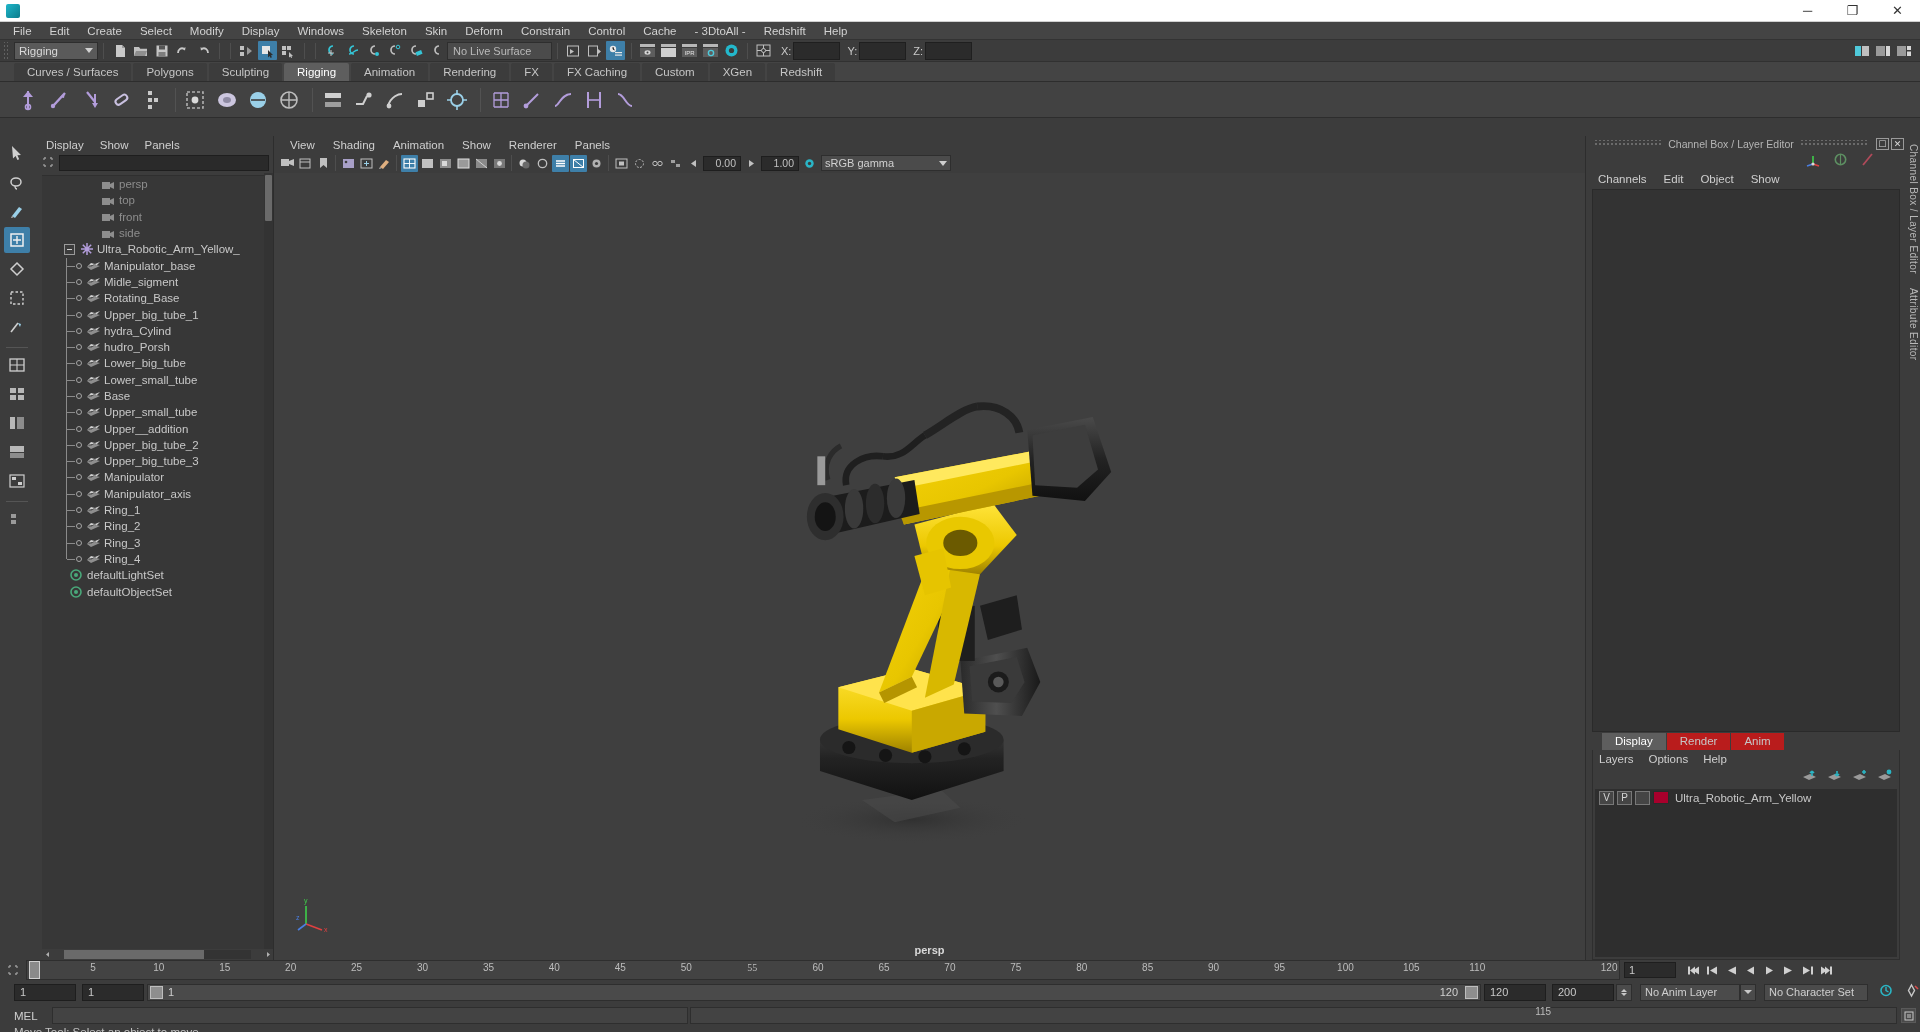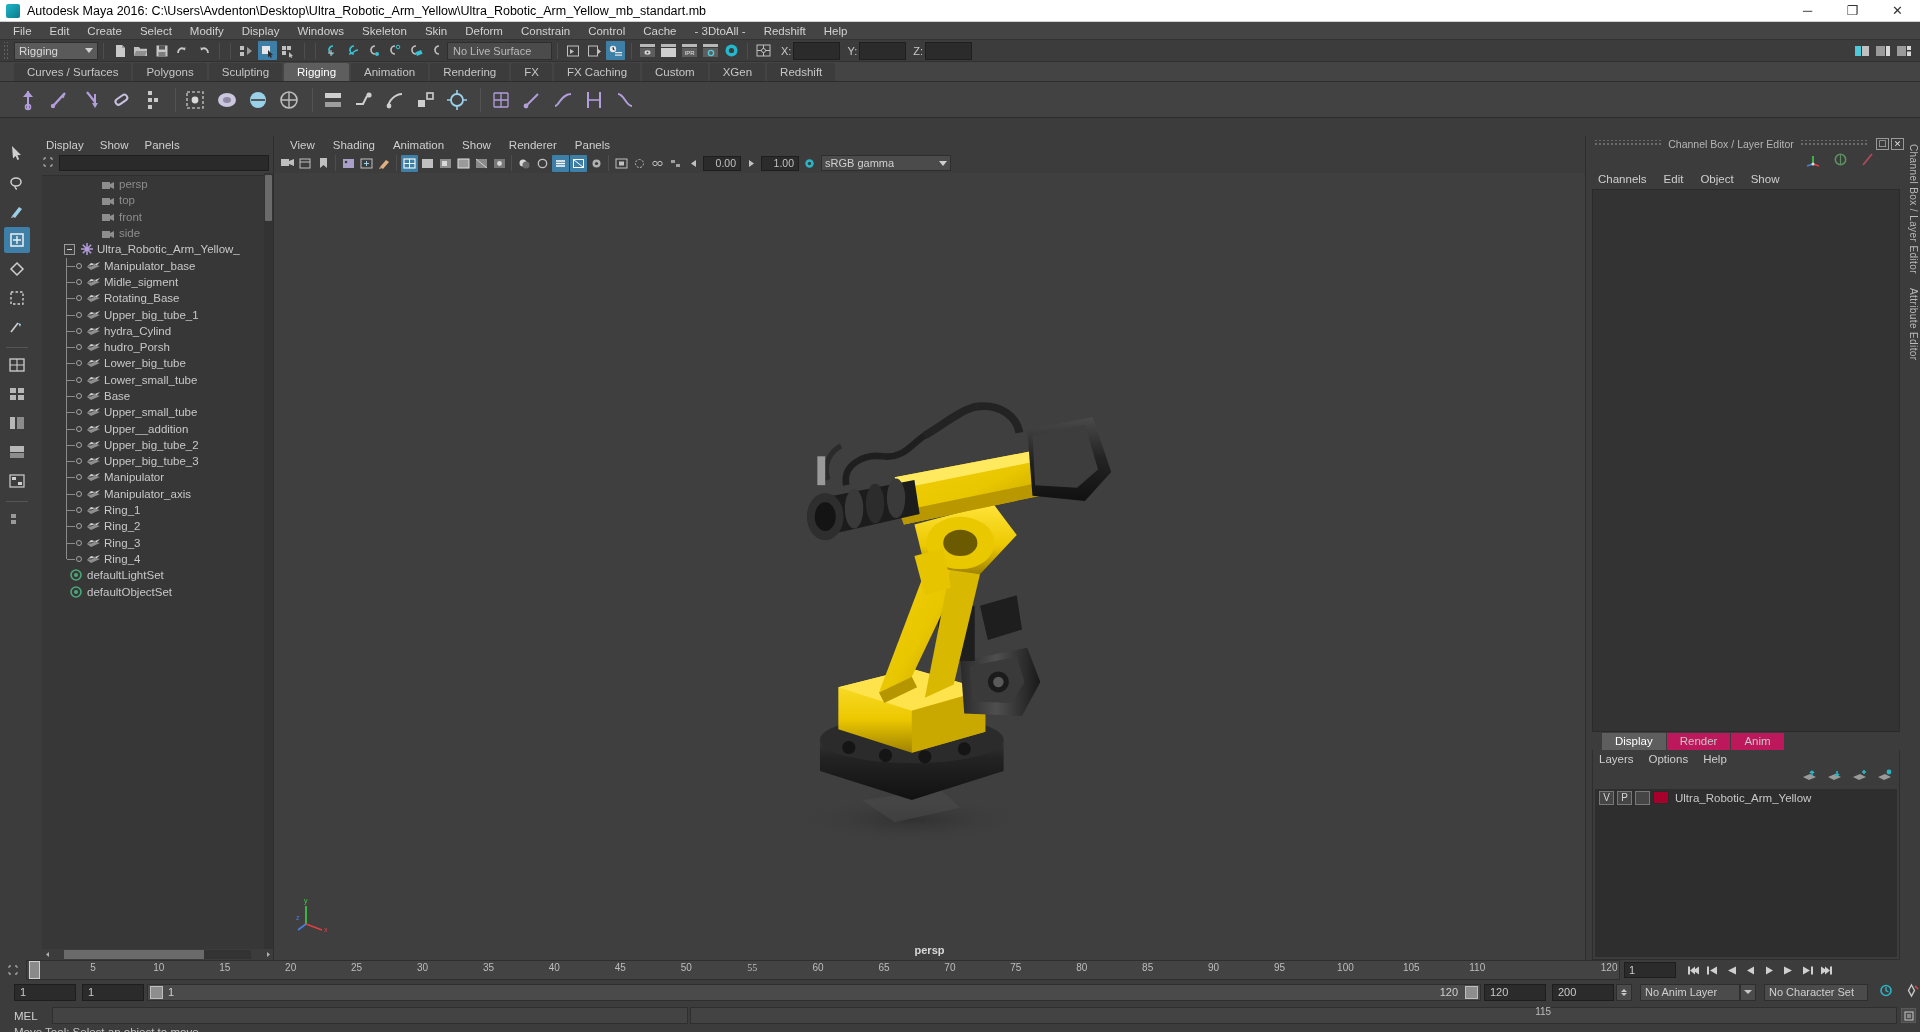--- a/index.html
+++ b/index.html
@@ -167,21 +167,21 @@
   .dots{flex:1;height:7px;background-image:radial-gradient(#6a6a6a 1px,transparent 1px);
         background-size:4px 4px;background-position:0 2px;margin:0 6px;}
   .wbtn{width:13px;height:12px;border:1px solid #9a9a9a;margin-left:2px;
         display:flex;align-items:center;justify-content:center;font-size:9px;color:#d8d8d8;}
   #cbtoolrow{height:20px;display:flex;align-items:center;justify-content:flex-end;padding-right:30px;}
   #cbmenu{height:16px;display:flex;align-items:center;padding-left:12px;font-size:11.5px;color:#cfcfcf;}
   #cbmenu span{margin-right:17px;}
   #cbbody{flex:1;background:#333333;margin:2px 6px 0 6px;border:1px solid #2a2a2a;}
   #layertabs{height:18px;display:flex;align-items:flex-end;padding-left:16px;}
   #layertabs .ltab{height:17px;line-height:17px;padding:0 13px;font-size:11.5px;
-                   background:#be185d;color:#c6c6c6;margin-right:1px;}
+                   background:#b91c1c;color:#c6c6c6;margin-right:1px;}
   #layertabs .ltab.active{background:#5e5e5e;color:#fff;}
   #layerpanel{height:210px;background:#3c3c3c;margin:0 6px;display:flex;flex-direction:column;
               border:1px solid #2e2e2e;border-top:none;}
   #layermenu{height:17px;display:flex;align-items:center;padding-left:6px;font-size:11.5px;color:#cfcfcf;}
   #layermenu span{margin-right:15px;}
   #layerbtns{height:20px;display:flex;align-items:center;justify-content:flex-end;padding-right:6px;}
   #layerlist{flex:1;background:#2e2e2e;margin:2px;}
   .layerrow{height:17px;display:flex;align-items:center;padding-left:4px;font-size:11.5px;}
   .lbox{width:15px;height:14px;border:1px solid #787878;background:#454545;
         margin-right:3px;display:flex;align-items:center;justify-content:center;
@@ -217,21 +217,20 @@
   #melout{flex:1.9;height:17px;background:#434343;border:1px solid #2e2e2e;margin-right:2px;}
   #helpline{height:18px;display:flex;align-items:center;padding-left:14px;
             font-size:11.5px;color:#c2c2c2;background:#3c3c3c;}
   .tinybtn{width:15px;height:15px;border:1px solid #5a5a5a;background:#4a4a4a;margin-left:2px;}
 </style>
 </head>
 <body>
 
 <div id="titlebar">
   <div class="tb-icon"></div>
-  <div class="tb-title">Autodesk Maya 2016: C:\Users\Avdenton\Desktop\Ultra_Robotic_Arm_Yellow\Ultra_Robotic_Arm_Yellow_mb_standart.mb</div>
   <div class="tb-btns">
     <div>─</div>
     <div>❐</div>
     <div class="close">✕</div>
   </div>
 </div>
 
 <div id="menubar">
   <div class="mi">File</div>
   <div class="mi">Edit</div>

